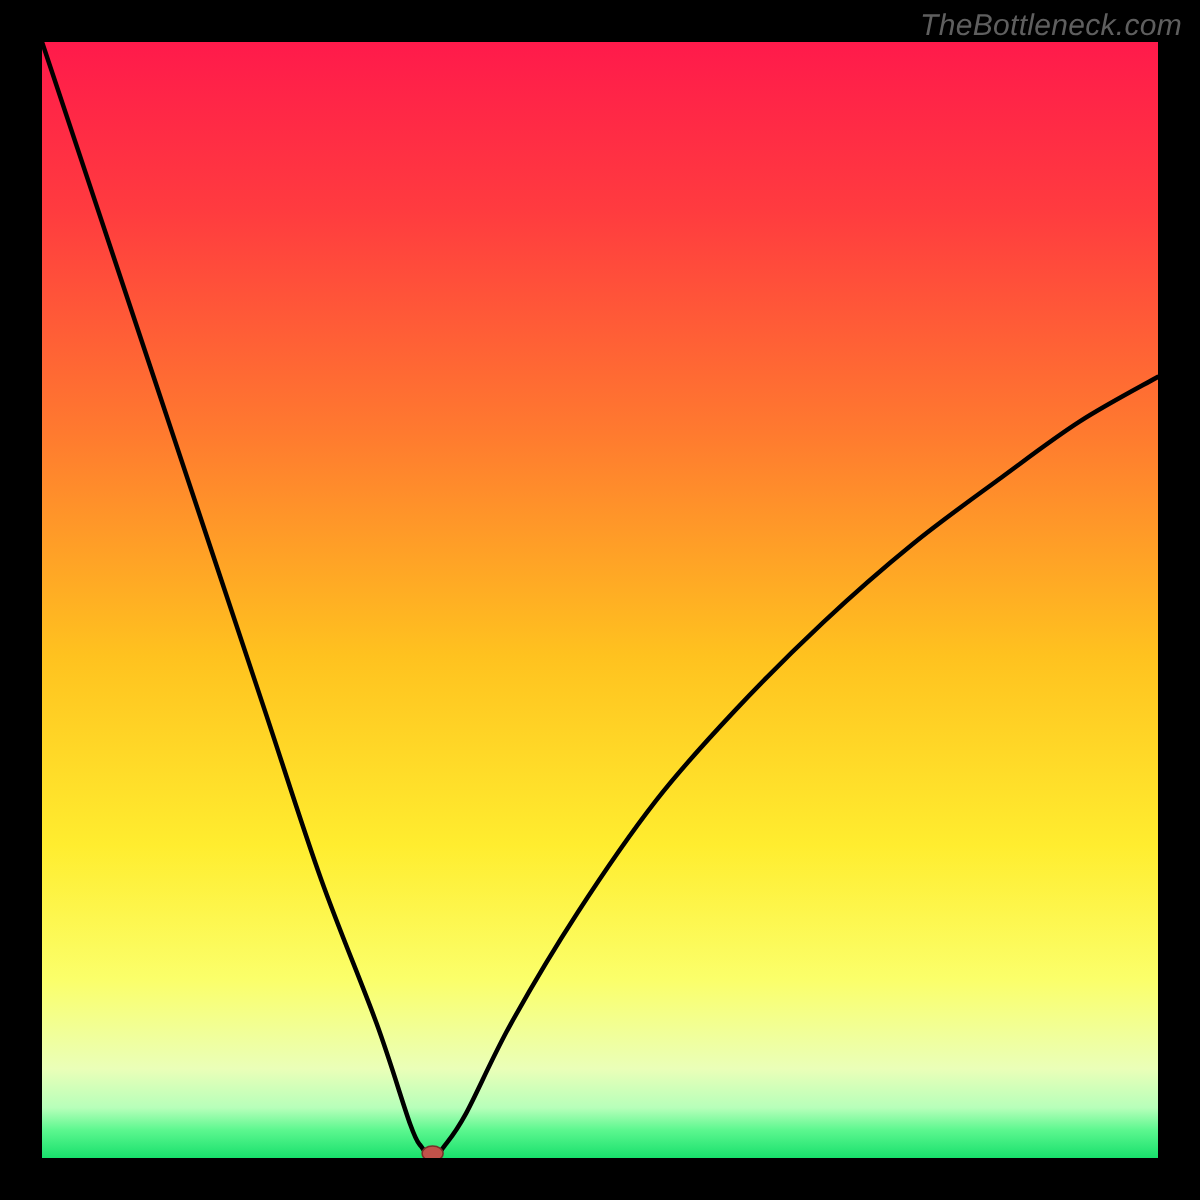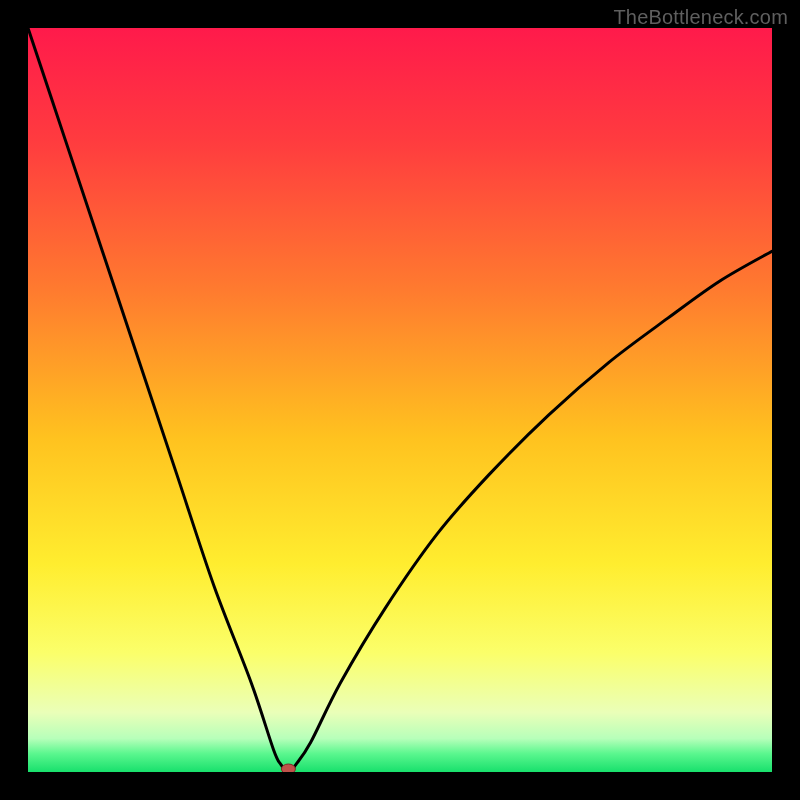--- a/index.html
+++ b/index.html
@@ -9,20 +9,21 @@
     height: 800px;
     overflow: hidden;
     background: #000;
     font-family: Arial, Helvetica, sans-serif;
   }
   .frame {
     position: absolute;
     left: 0; top: 0;
     width: 800px; height: 800px;
     background: #000;
+    font-style: italic;
   }
   .plot {
     position: absolute;
     left: 28px;
     top: 28px;
     width: 744px;
     height: 744px;
     overflow: hidden;
   }
   .watermark {

